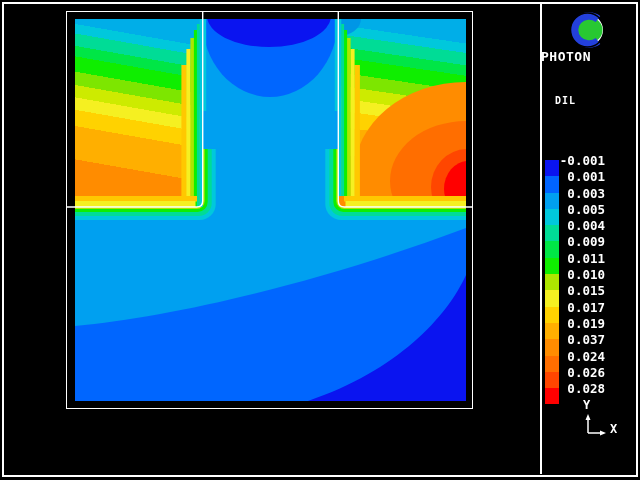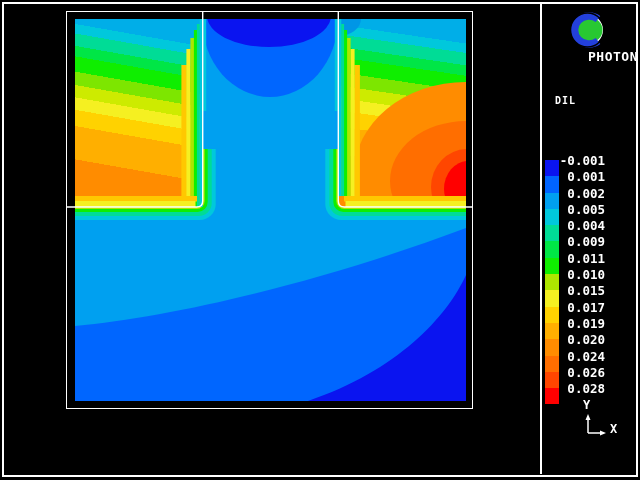--- a/index.html
+++ b/index.html
@@ -5,21 +5,21 @@
   html,body{margin:0;padding:0;background:#000;}
   #screen{position:relative;width:640px;height:480px;background:#000;overflow:hidden;
           font-family:"DejaVu Sans Mono","Liberation Mono",monospace;color:#fff;}
   .frame{position:absolute;left:2px;top:2px;width:632px;height:471px;border:2px solid #fff;}
   .divider{position:absolute;left:540px;top:3px;width:2px;height:471px;background:#fff;}
   .plot-frame{position:absolute;left:66px;top:11px;width:405px;height:396px;border:1px solid #fff;}
   .field{position:absolute;left:75px;top:19px;width:391px;height:382px;}
   .field svg{overflow:visible;display:block;}
   .caption{position:absolute;left:78px;top:444px;font-size:13px;font-weight:bold;letter-spacing:.5px;white-space:pre;}
   .logo{position:absolute;left:568px;top:12px;width:39px;height:36px;}
-  .photon-label{position:absolute;left:541px;top:49px;width:97px;text-align:right;font-size:13px;font-weight:bold;letter-spacing:.5px;}
+  .photon-label{position:absolute;left:541px;top:49px;width:97px;text-align:left;font-size:13px;font-weight:bold;letter-spacing:.5px;}
   .dil-label{position:absolute;left:555px;top:95px;font-size:10px;font-weight:bold;letter-spacing:1px;}
   .legend{position:absolute;left:545px;top:124px;width:60px;margin-top:36px;}
   .legend-row{position:relative;width:60px;height:16.3px;}
   .legend-swatch{position:absolute;left:0;top:0;width:14px;height:16.3px;}
   .legend-value{position:absolute;left:13px;top:0;width:47px;transform:translateY(-50%);
                 text-align:right;font-size:12.5px;font-weight:bold;line-height:13px;}
   .axis-triad{position:absolute;left:560px;top:398px;width:70px;height:45px;}
   .axis-y-label{position:absolute;left:23px;top:0;font-size:12px;font-weight:bold;}
   .axis-x-label{position:absolute;left:50px;top:24px;font-size:12px;font-weight:bold;}
 </style>
@@ -173,21 +173,21 @@
       <div class="legend-row">
         <div class="legend-swatch" style="background: rgb(10, 20, 240);"></div>
         <div class="legend-value">-0.001</div>
       </div>
       <div class="legend-row">
         <div class="legend-swatch" style="background: rgb(0, 100, 255);"></div>
         <div class="legend-value">0.001</div>
       </div>
       <div class="legend-row">
         <div class="legend-swatch" style="background: rgb(0, 160, 240);"></div>
-        <div class="legend-value">0.002</div>
+        <div class="legend-value">0.003</div>
       </div>
       <div class="legend-row">
         <div class="legend-swatch" style="background: rgb(0, 200, 220);"></div>
         <div class="legend-value">0.005</div>
       </div>
       <div class="legend-row">
         <div class="legend-swatch" style="background: rgb(0, 220, 150);"></div>
         <div class="legend-value">0.004</div>
       </div>
       <div class="legend-row">
@@ -209,21 +209,21 @@
       <div class="legend-row">
         <div class="legend-swatch" style="background: rgb(255, 210, 0);"></div>
         <div class="legend-value">0.017</div>
       </div>
       <div class="legend-row">
         <div class="legend-swatch" style="background: rgb(255, 175, 0);"></div>
         <div class="legend-value">0.019</div>
       </div>
       <div class="legend-row">
         <div class="legend-swatch" style="background: rgb(255, 140, 0);"></div>
-        <div class="legend-value">0.020</div>
+        <div class="legend-value">0.037</div>
       </div>
       <div class="legend-row">
         <div class="legend-swatch" style="background: rgb(255, 110, 0);"></div>
         <div class="legend-value">0.024</div>
       </div>
       <div class="legend-row">
         <div class="legend-swatch" style="background: rgb(255, 70, 0);"></div>
         <div class="legend-value">0.026</div>
       </div>
       <div class="legend-row">

